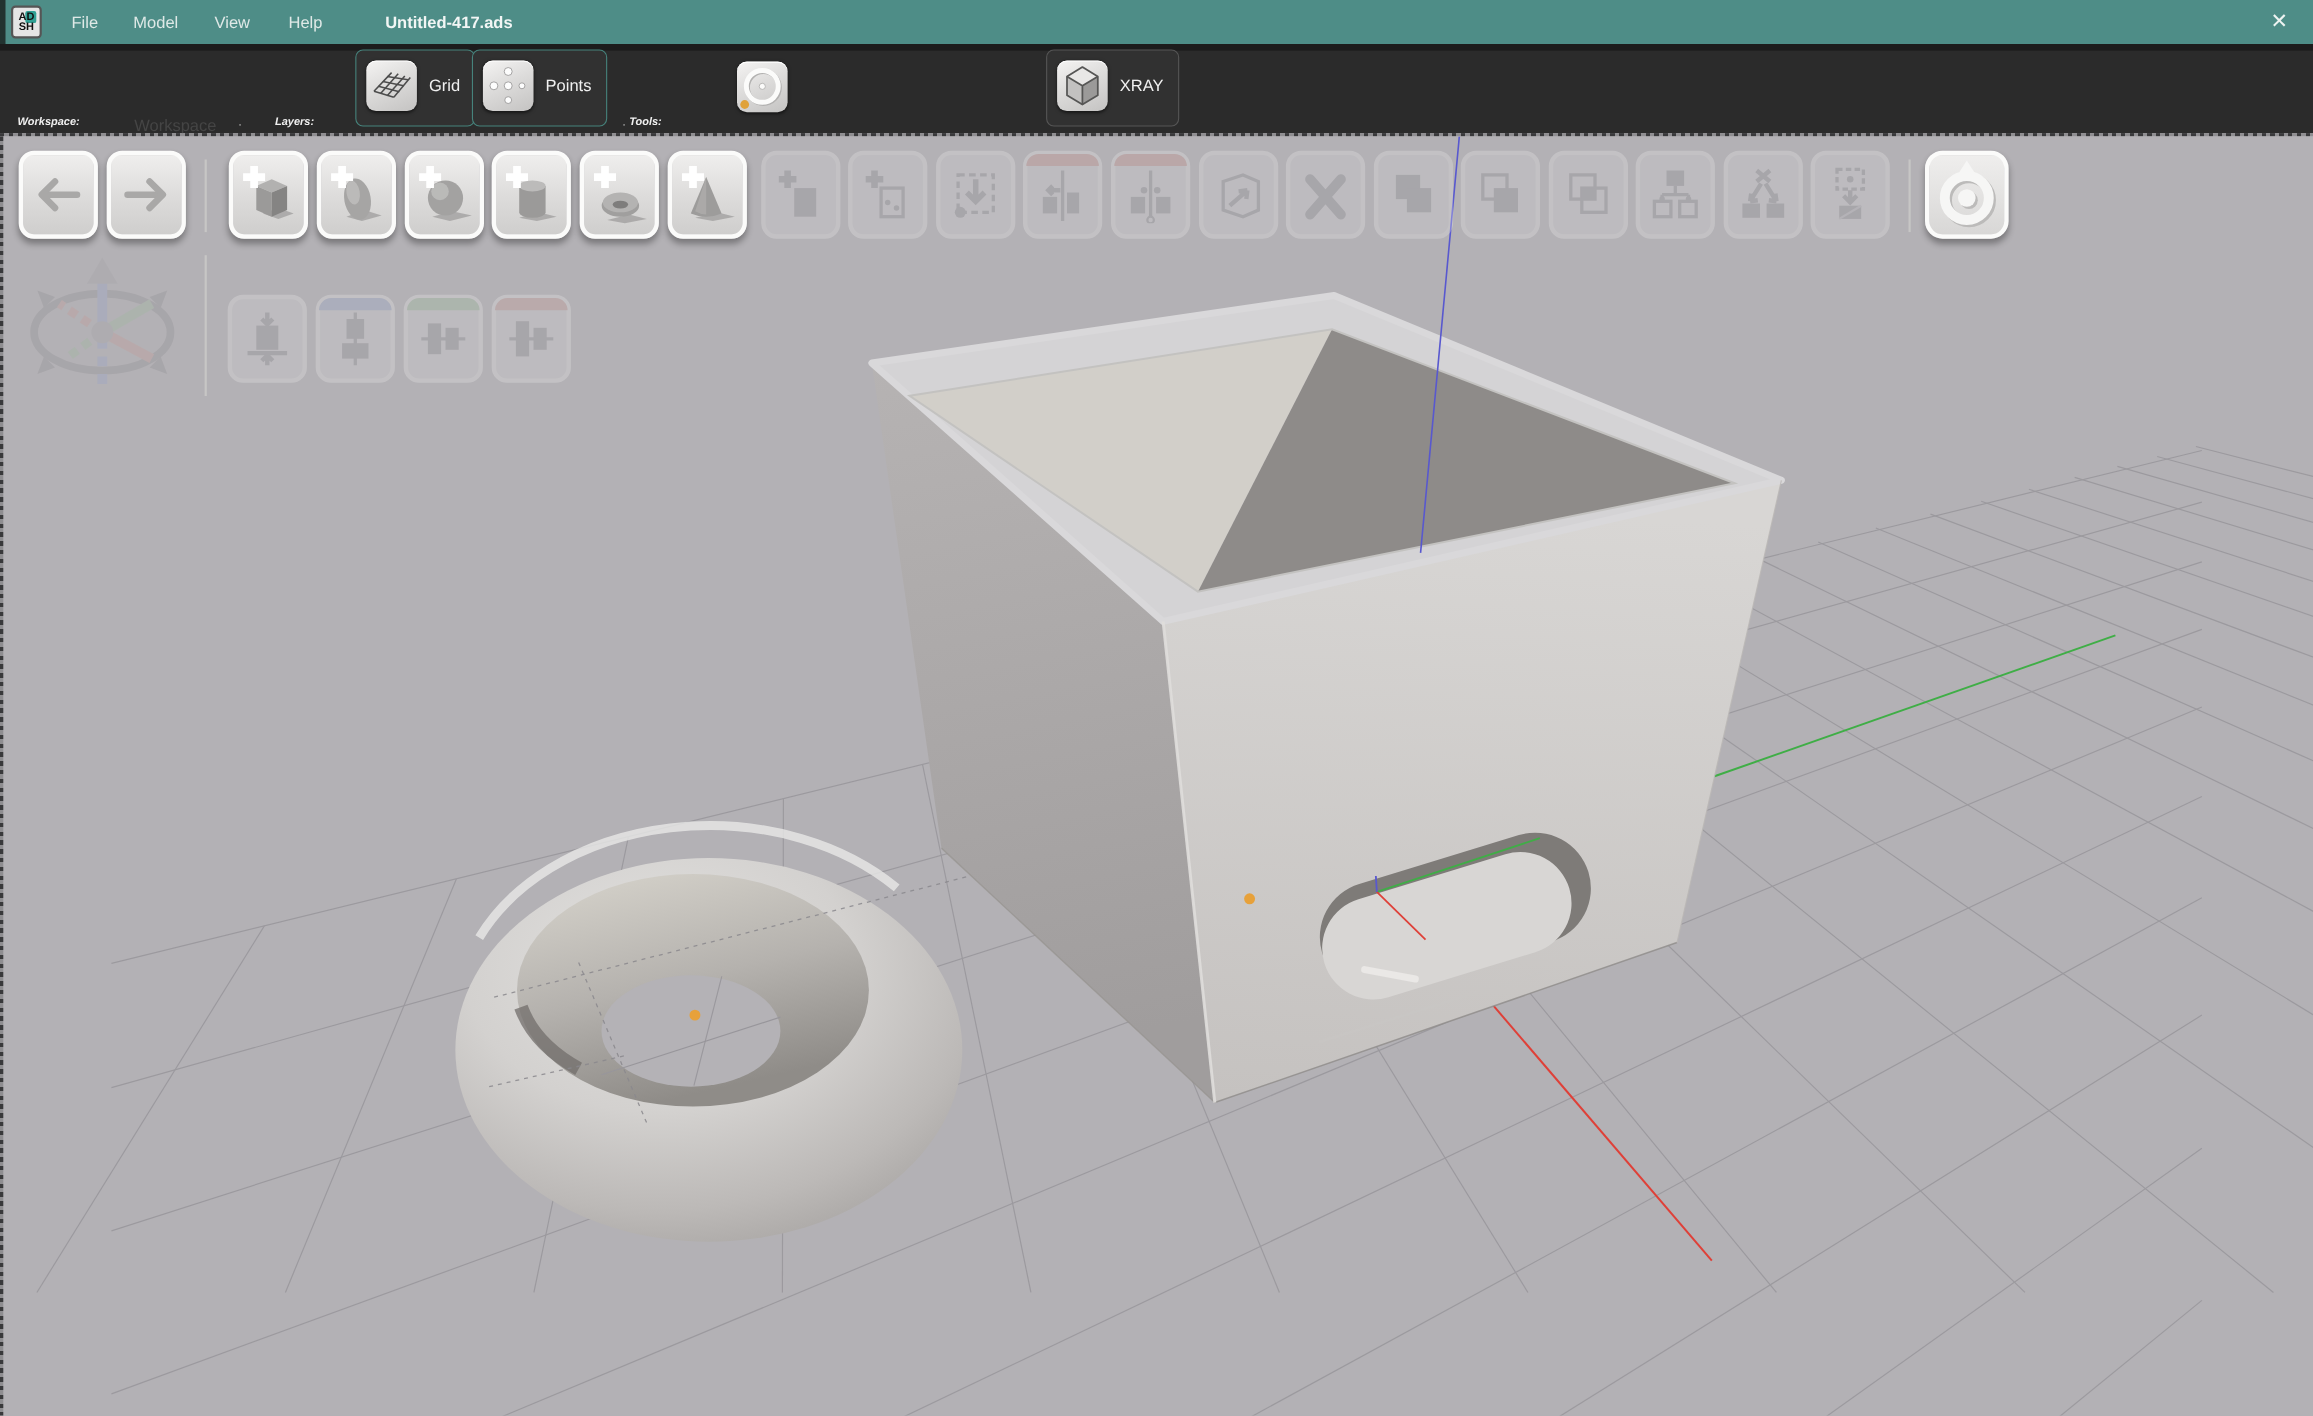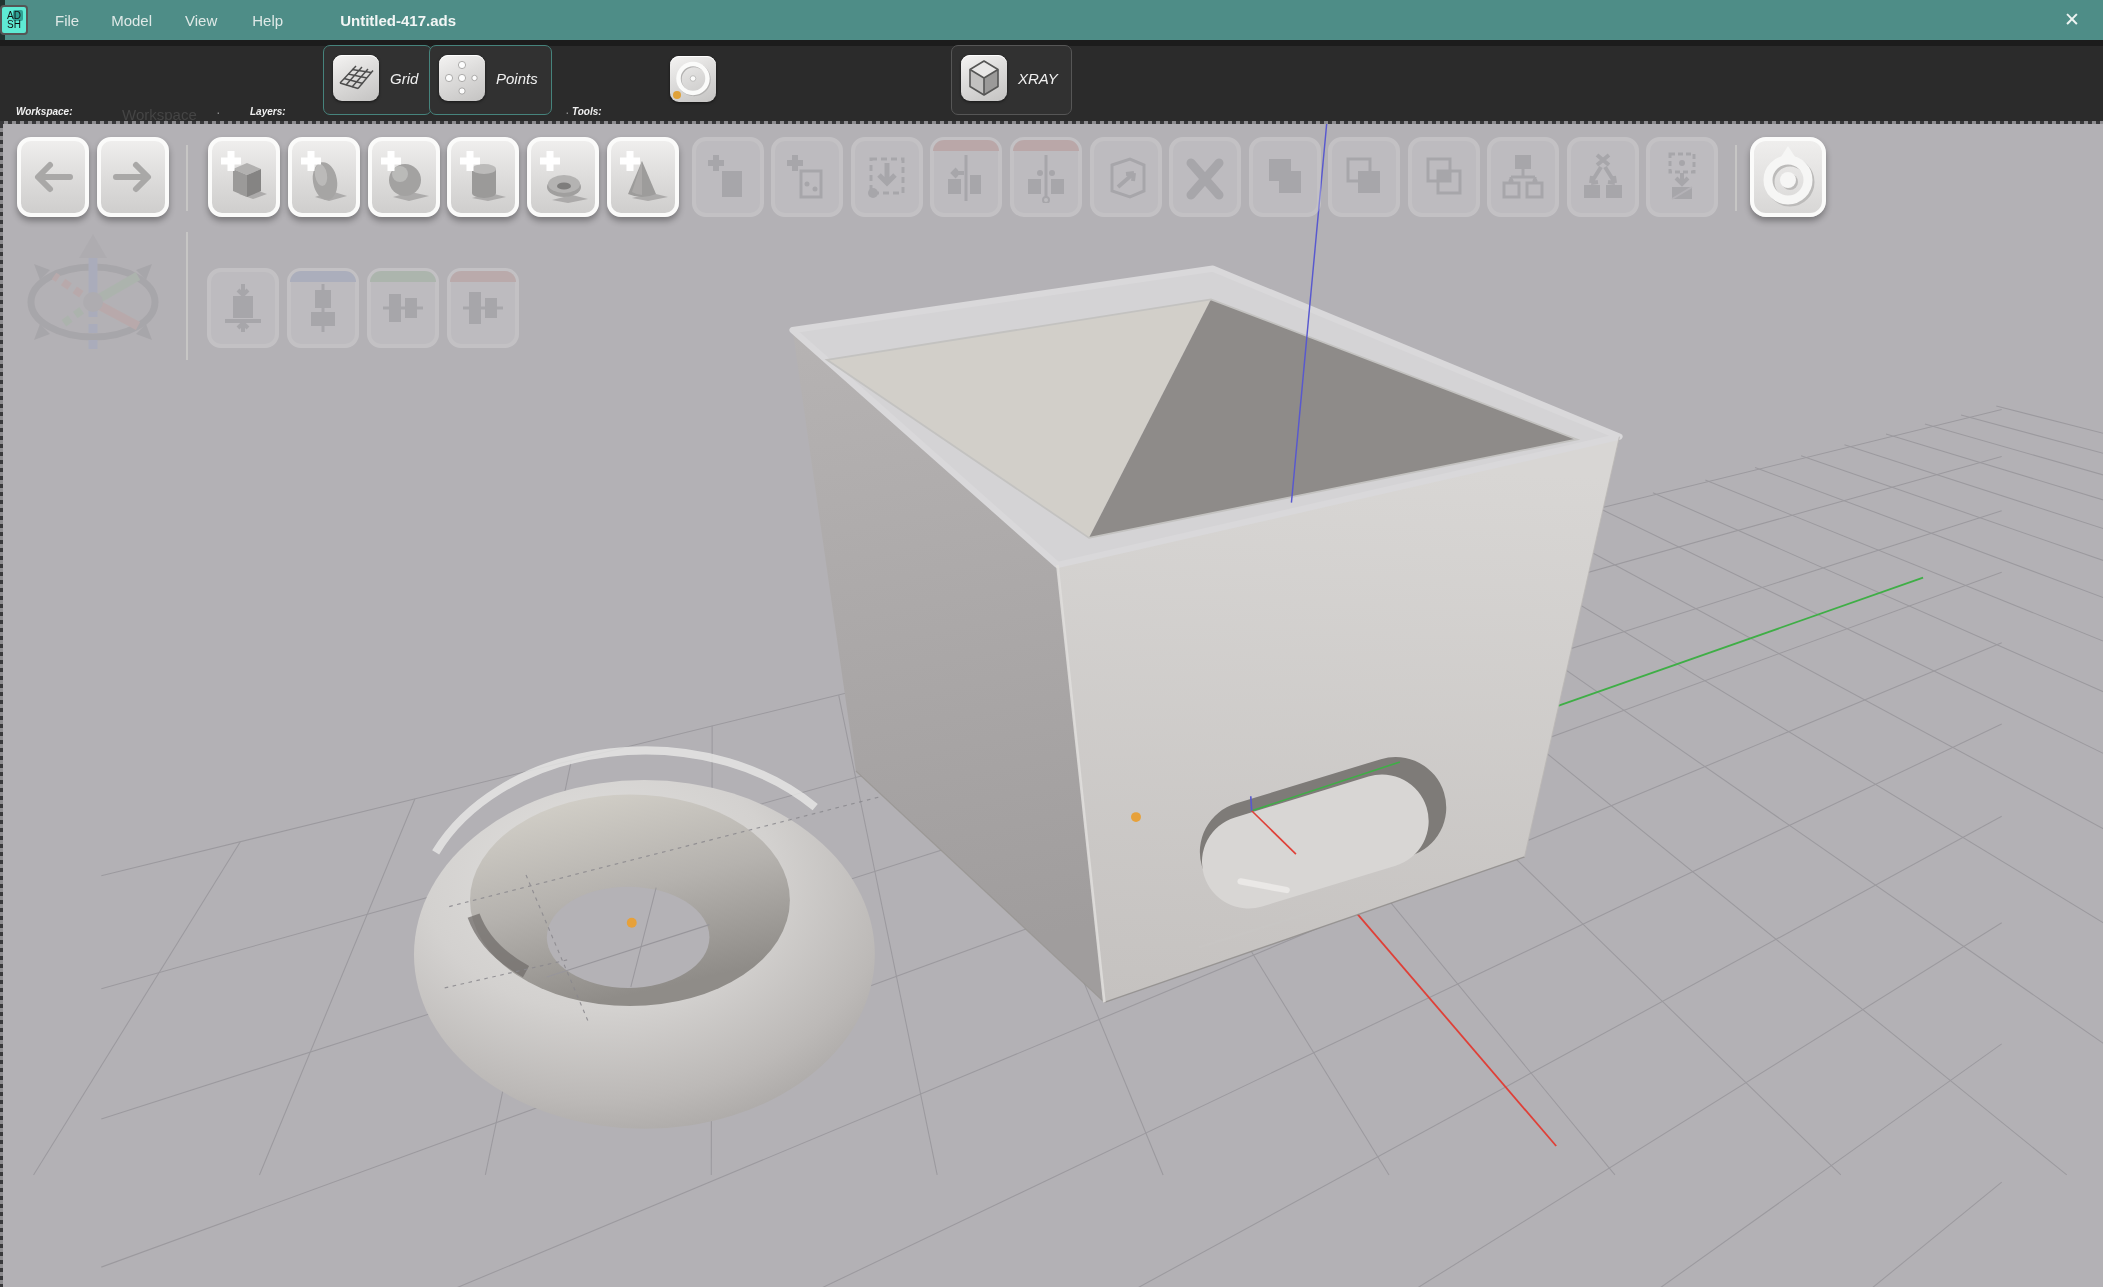--- a/index.html
+++ b/index.html
@@ -3,38 +3,38 @@
 <meta charset="utf-8">
 <style>
   * { box-sizing: border-box; margin: 0; padding: 0; }
   html,body { width:2103px; height:1287px; overflow:hidden; background:#b3b1b5;
               font-family:"Liberation Sans", sans-serif; position:relative; }
 
   
   .titlebar { position:absolute; left:0; top:0; width:2103px; height:40px;
               background:#4e8d87; display:flex; align-items:center; }
   .titlebar .edge { position:absolute; left:0; top:0; width:5px; height:40px; background:#223330; }
-  .applogo { width:28px; height:30px; background:#5eead4; border:2px solid #555;
+  .applogo { margin-left:10px; width:28px; height:30px; background:#e5e5e5; border:2px solid #555;
              border-radius:4px; display:flex; flex-direction:column; align-items:center; justify-content:center;
-             font-weight:normal; font-size:10px; line-height:9px; color:#111; position:relative; }
+             font-weight:bold; font-size:10px; line-height:9px; color:#111; position:relative; }
   .applogo .teal { position:absolute; right:3px; top:3px; width:10px; height:11px; background:#2f9f93; border-radius:2px; }
   .applogo span { position:relative; z-index:1; letter-spacing:0; }
   .tb-menu { color:#dfe9e7; font-size:15px; cursor:default; }
   .tb-title { color:#f2f6f5; font-size:15px; font-weight:bold; }
   .tb-close { position:absolute; right:16px; top:7px; width:30px; height:26px; color:#eef4f2;
               font-size:19px; text-align:center; line-height:26px; }
 
   
   .ribbon { position:absolute; left:0; top:40px; width:2103px; height:81px; background:#2b2b2b; }
   .ribbon .topstrip { position:absolute; left:0; top:0; width:100%; height:6px; background:#1c1c1c; }
   .rlabel { position:absolute; top:66px; font-size:10px; font-weight:bold; color:#f0f0f0;font-style:italic; }
   .rvalue { position:absolute; top:66px; font-size:15px; color:#454545; }
   .rdot   { position:absolute; top:64px; font-size:14px; color:#8a8a8a; }
   .chip { position:absolute; top:5px; height:70px; border-radius:7px; background:#313131;
-          border:1px solid #565656; display:flex; align-items:center; padding:0 13px 4px 9px; gap:11px;font-style:italic; }
+          border:1px solid #565656; display:flex; align-items:center; padding:0 13px 4px 9px; gap:11px; }
   .chip.teal { border-color:#46837c; }
   .chip .lbl { font-size:15px; color:#f0f0f0; white-space:nowrap; }
   .icon-sq { width:46px; height:46px; border-radius:9px; flex:0 0 auto;
              background:linear-gradient(155deg,#f5f4f3 0%,#dddcdb 45%,#c4c3c2 100%);
              box-shadow:0 1px 3px rgba(0,0,0,.55), inset 0 1px 0 #fff;
              display:flex; align-items:center; justify-content:center; position:relative; }
   .icon-sq.lone { position:absolute; top:16px; }
   .notif { position:absolute; left:3px; bottom:3px; width:8px; height:8px; border-radius:50%; background:#e0a javafx; background:#e0a23a; }
 
   

